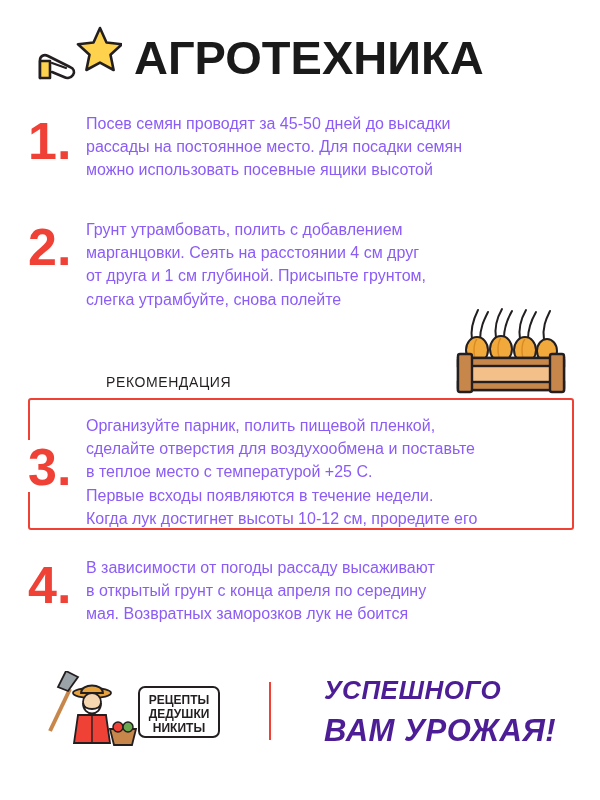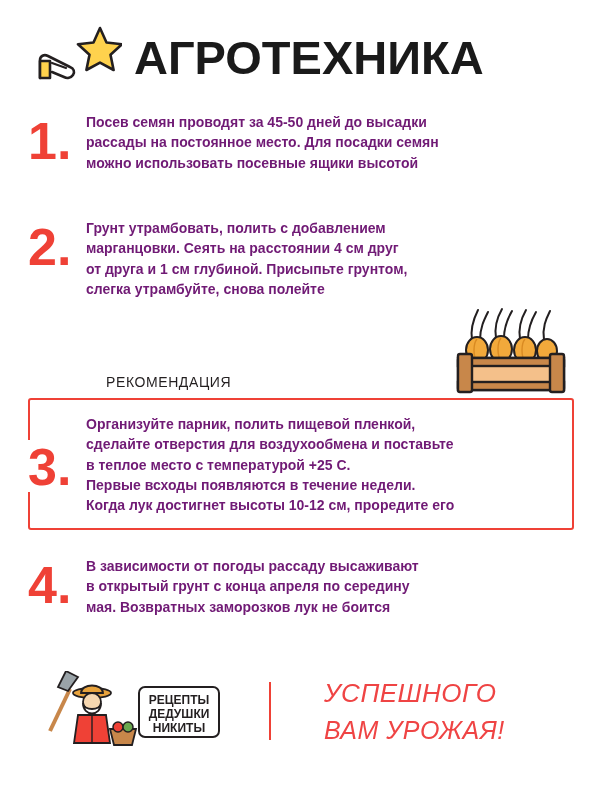--- a/index.html
+++ b/index.html
@@ -55,25 +55,24 @@
     color: #ef4136;
     font-weight: bold;
     font-size: 52px;
     line-height: 0.9;
     width: 58px;
     flex: 0 0 58px;
     text-align: left;
     font-family: "Liberation Sans", sans-serif;
   }
   .step-text {
-    color: #701a75;
-    font-size: 14px;
+    color: #8b5cf6;
+    font-size: 16px;
     line-height: 1.45;
     font-family: "Liberation Sans", sans-serif;
-    font-weight: bold;
   }
   .step-text p { margin: 0; }
 
   #step1 { top: 112px; left: 28px; width: 546px; }
   #step1 .step-num { padding-top: 6px; }
   #step2 { top: 218px; left: 28px; width: 546px; }
   #step2 .step-num { padding-top: 6px; }
 
   
   .rec-label {
@@ -141,28 +140,28 @@
     flex: 0 0 190px;
   }
   .footer-divider {
     width: 2px;
     height: 58px;
     background: #ef4136;
     margin: 0 14px 0 4px;
     flex: 0 0 2px;
   }
   .footer-slogan {
-    color: #ef4444;
-    font-weight: normal;
+    color: #4c1d95;
+    font-weight: bold;
     font-style: italic;
     line-height: 1.0;
     font-family: "Liberation Sans", sans-serif;
   }
   .footer-slogan .l1 { font-size: 26px; letter-spacing: 0.5px; display:block; }
-  .footer-slogan .l2 { font-size: 25px; letter-spacing: 0.5px; display:block; margin-top: 12px; }
+  .footer-slogan .l2 { font-size: 31px; letter-spacing: 0.5px; display:block; margin-top: 12px; }
 
   .fl-badge-text {
     font-family: "Liberation Sans", sans-serif;
     font-weight: bold;
     fill: #231f20;
   }
 </style>
 </head>
 <body>
 

